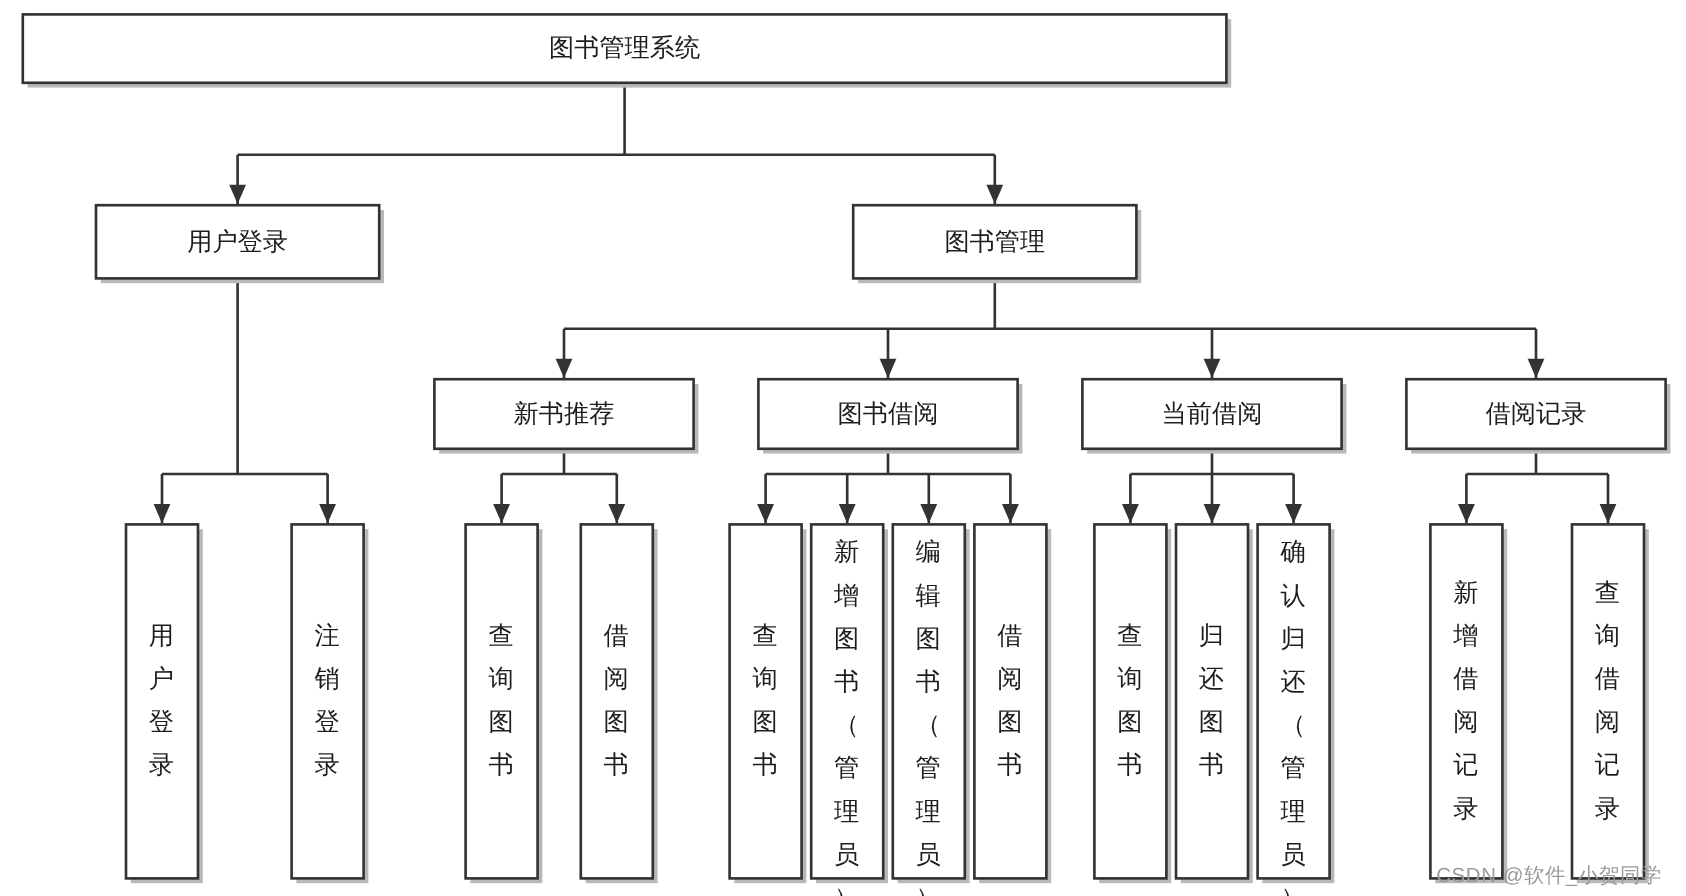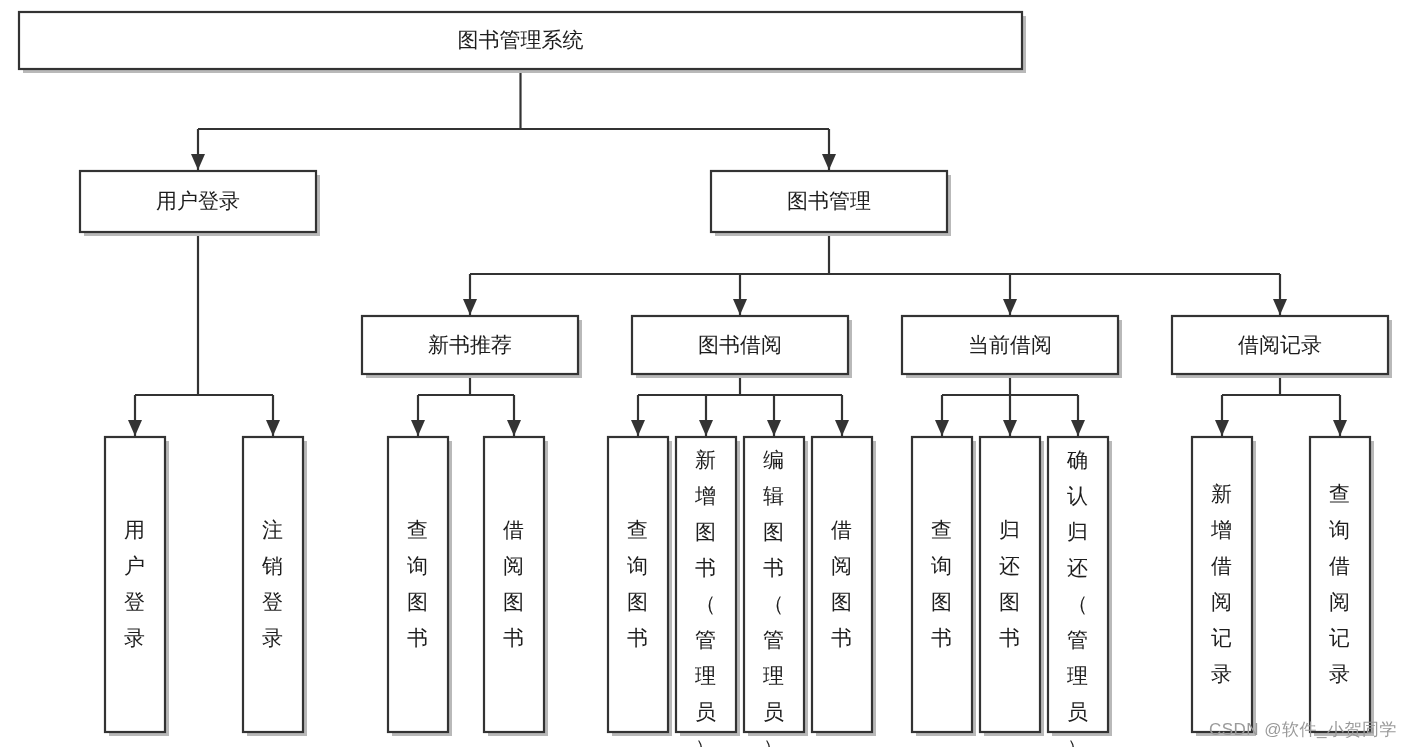--- a/index.html
+++ b/index.html
@@ -54,21 +54,21 @@
     font-size: 21px;
     text-anchor: middle;
     dominant-baseline: middle;
   }
   .node-label.vertical {
     font-size: 21px;
     letter-spacing: 1px;
   }
   .watermark {
     position: absolute;
-    right: 8px;
+    right: 20px;
     bottom: 6px;
     font-family: "Liberation Sans", "DejaVu Sans", sans-serif;
     font-size: 17px;
     color: #9a9a9a;
     letter-spacing: 0.5px;
     white-space: nowrap;
     user-select: none;
   }
 </style>
 </head>

